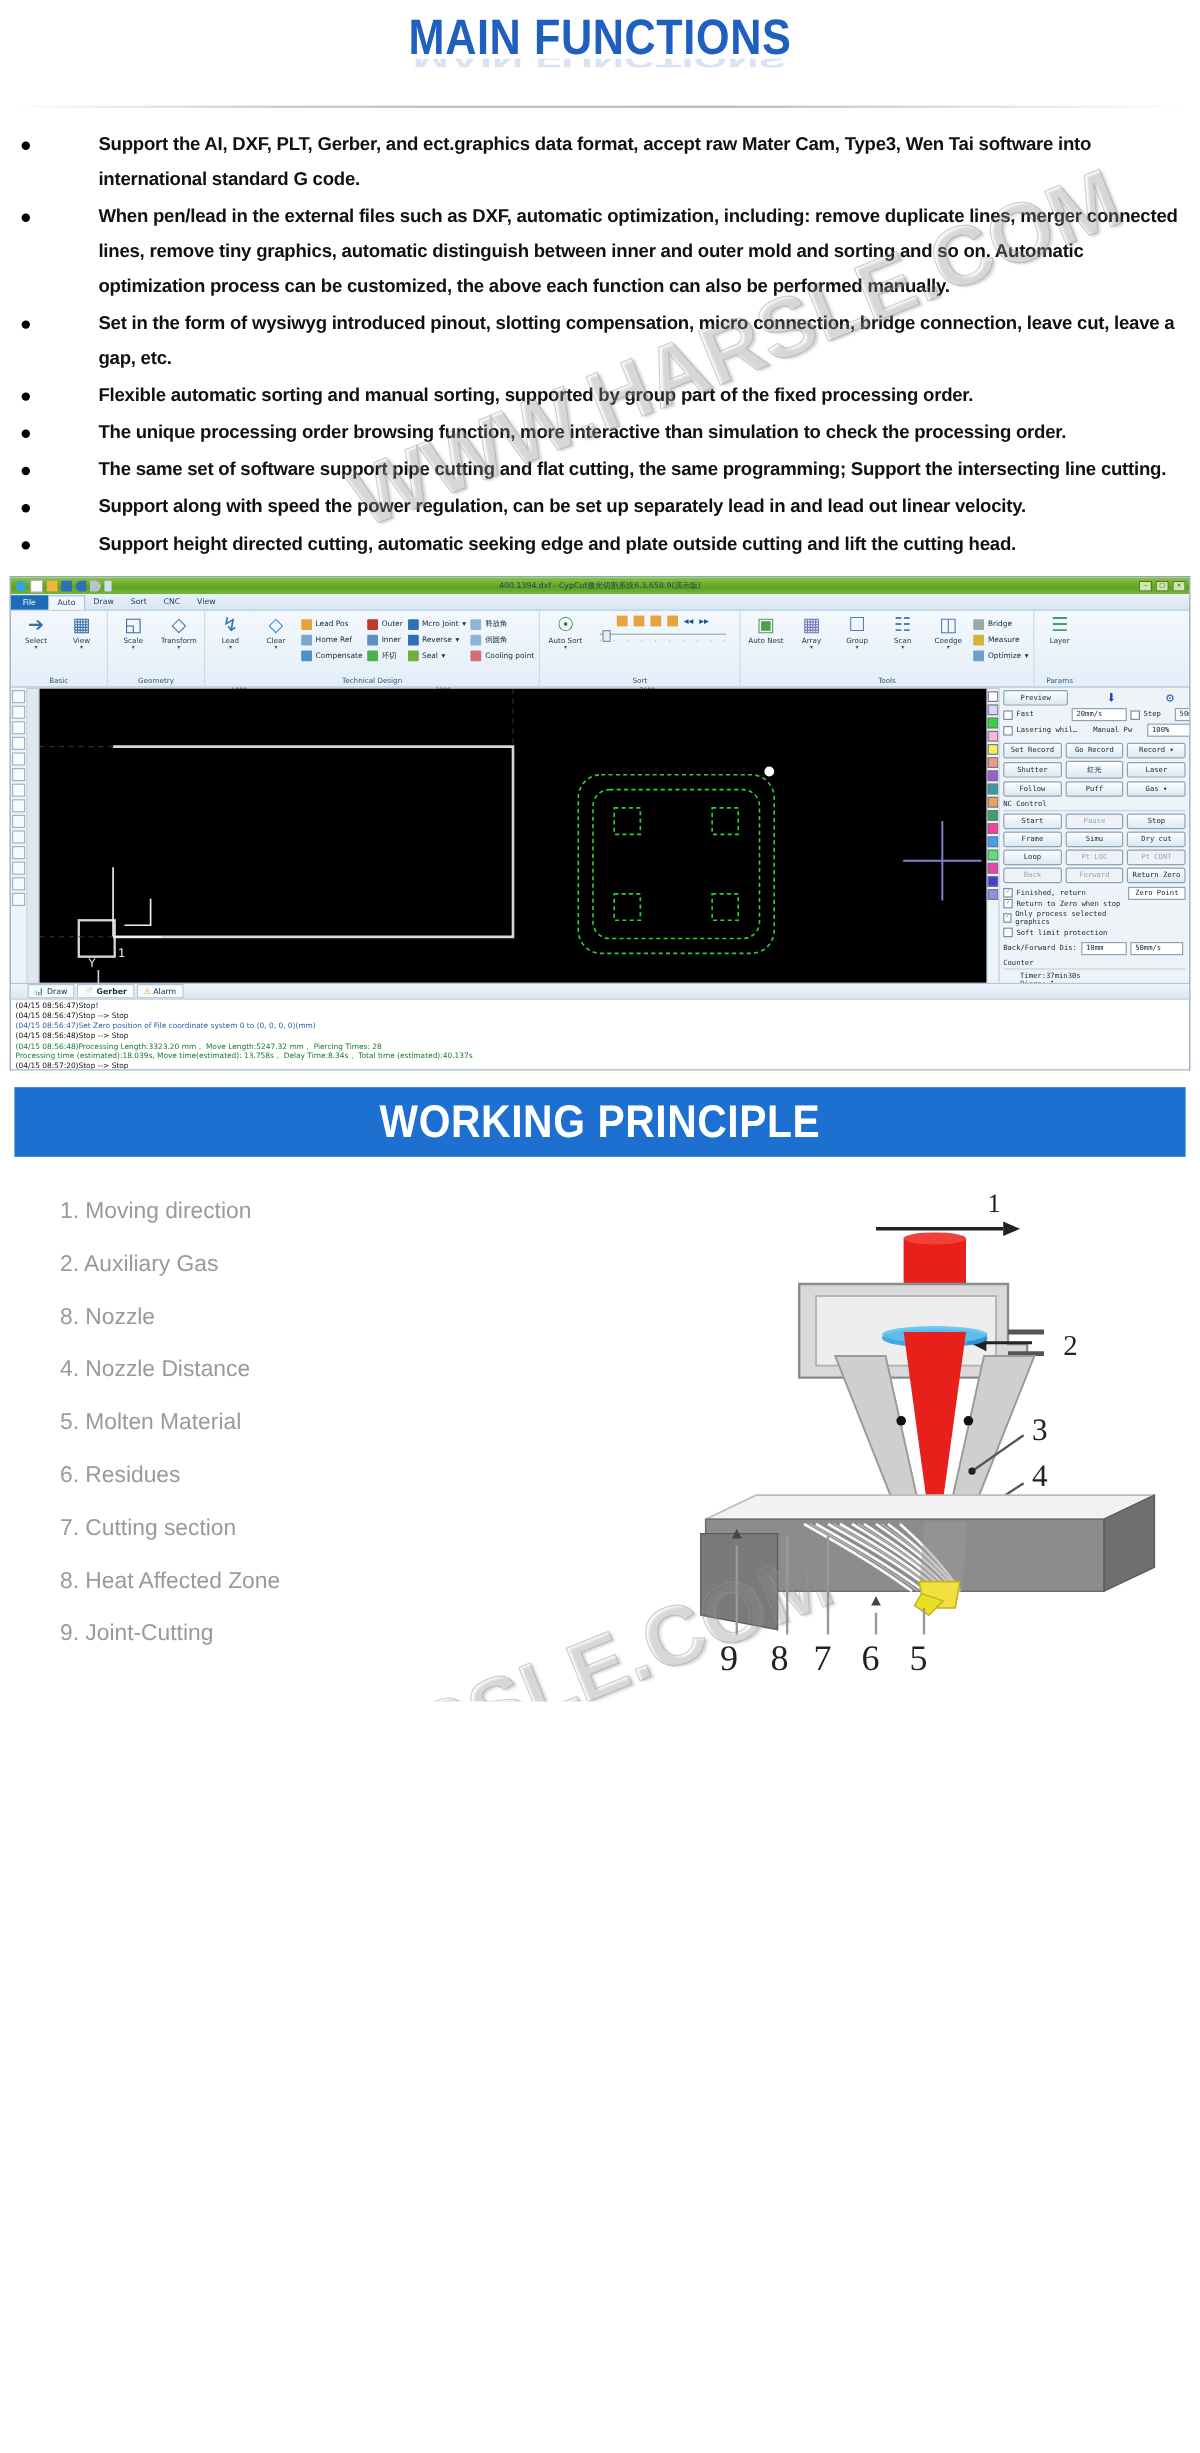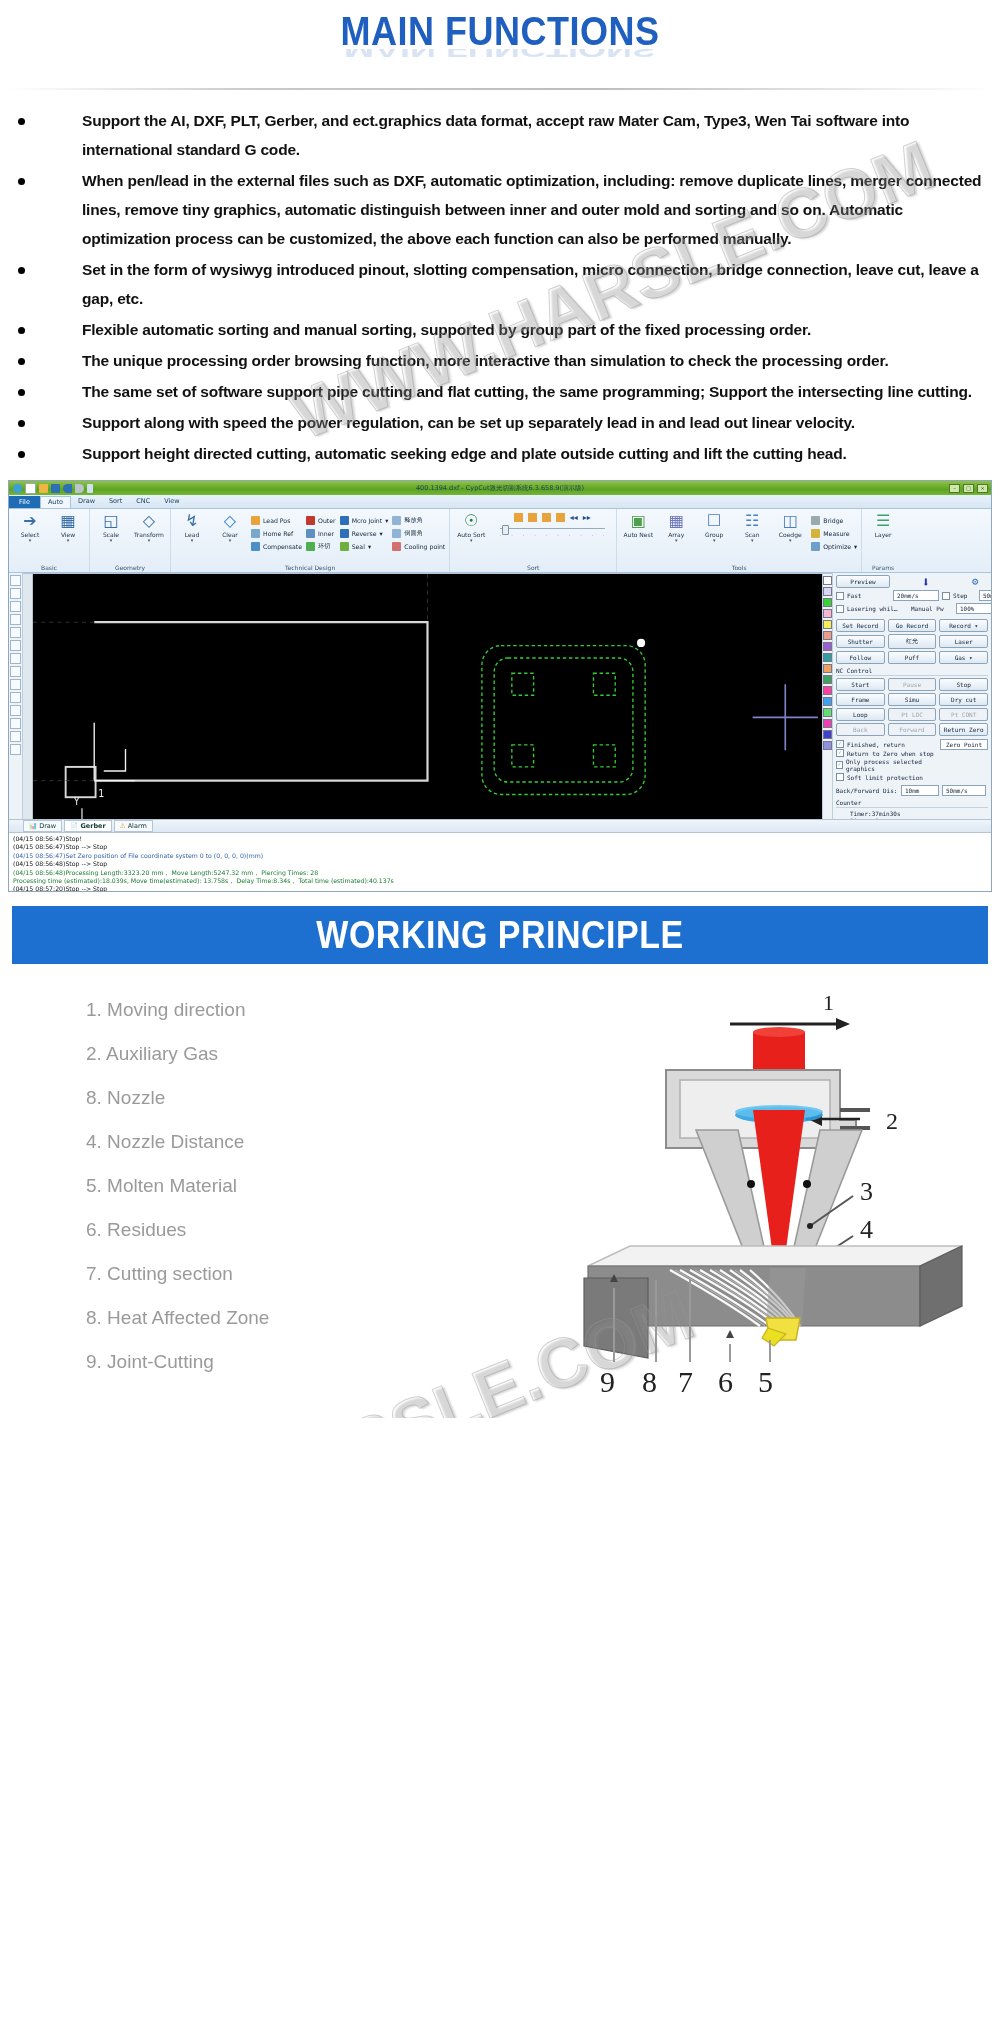--- a/index.html
+++ b/index.html
@@ -152,21 +152,21 @@
   
   .wp-band{
     margin:14px 12px 0 12px;height:58px;background:#1d6fd0;
     display:flex;align-items:center;justify-content:center;
   }
   .wp-title{
     color:#fff;font-size:34px;font-weight:bold;letter-spacing:.5px;
     transform:scaleY(1.12);font-family:"Liberation Sans",sans-serif;
   }
   .wp-content{display:flex;padding:24px 0 10px 0;position:relative;}
-  .wp-list{width:520px;padding-left:86px;}
+  .wp-list{width:520px;padding-left:50px;}
   .wp-item{
     font-size:19px;line-height:44px;color:#9a9a9a;
     font-family:"Liberation Sans",sans-serif;font-weight:normal;
   }
   .wp-fig{flex:1;position:relative;height:420px;}
 </style>
 </head>
 <body>
 
 <div class="page">

